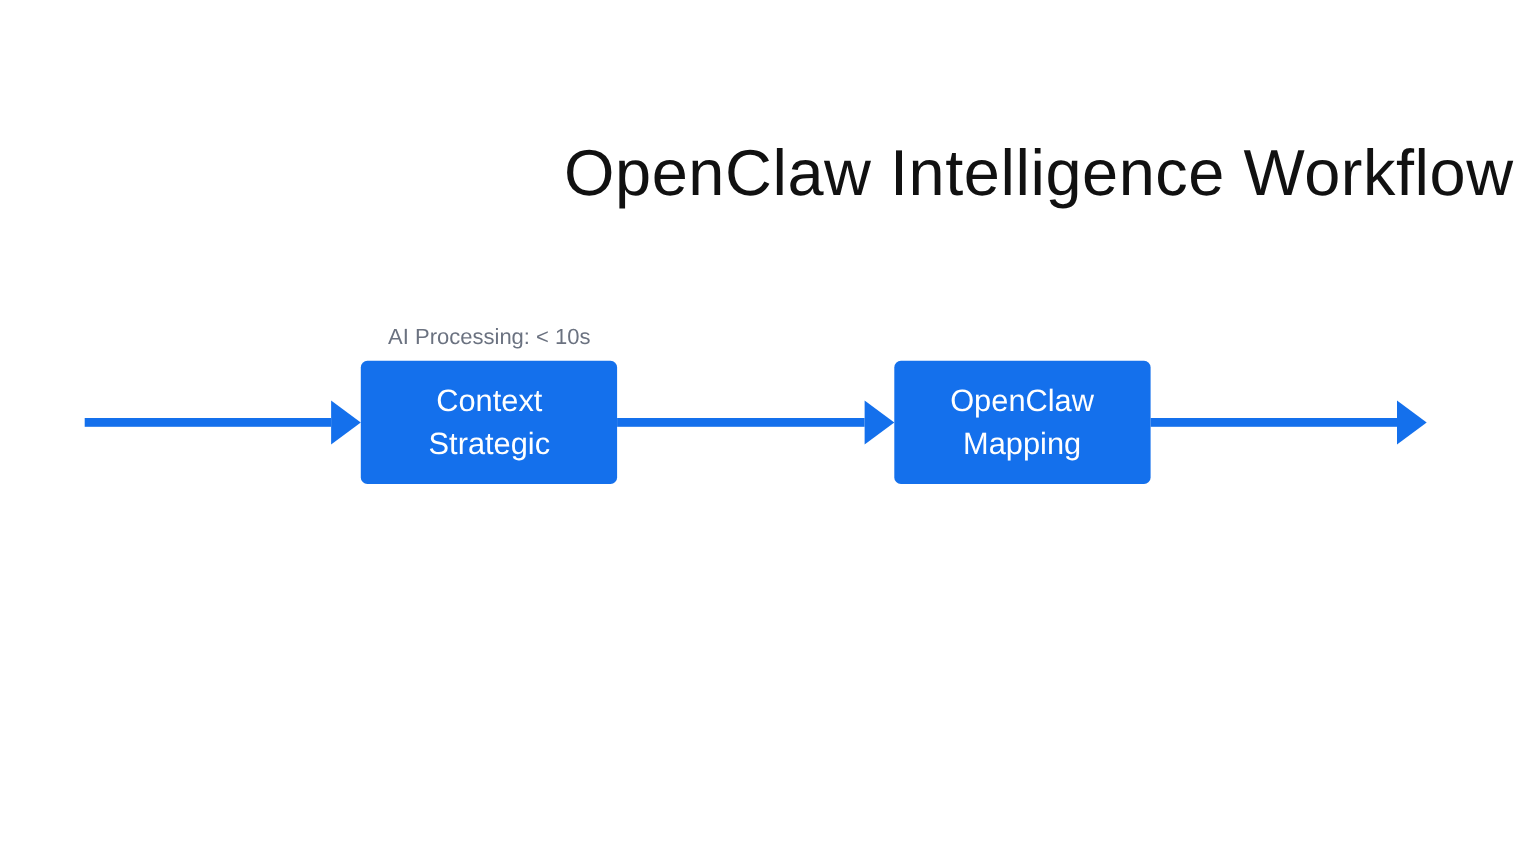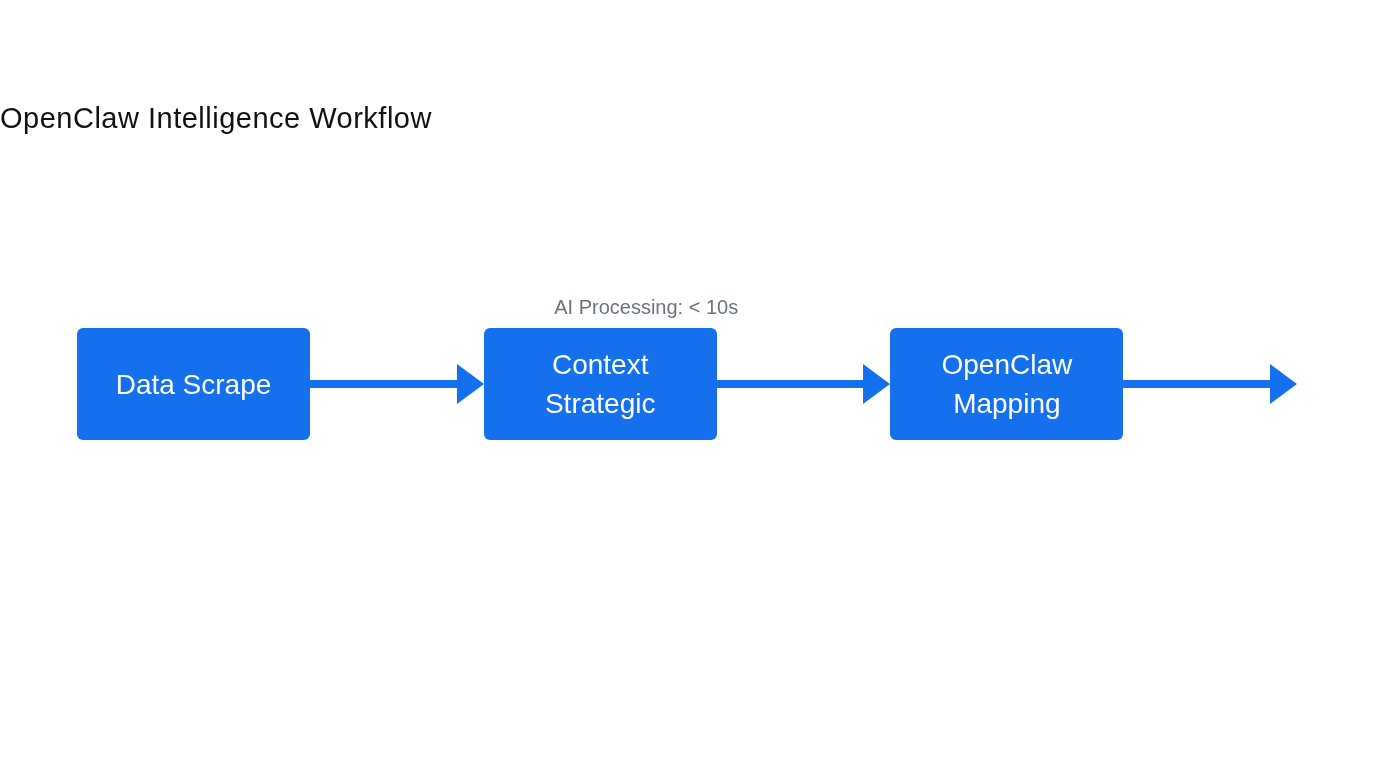--- a/index.html
+++ b/index.html
@@ -12,22 +12,22 @@
     background: var(--page-bg, #ffffff);
     font-family: "Liberation Sans", sans-serif;
     overflow: hidden;
     position: relative;
   }
   .diagram-title {
     position: absolute;
     top: 83px;
     left: 0;
     width: 100%;
-    text-align: left;
-    font-size: 29px;
+    text-align: right;
+    font-size: 59px;
     font-weight: 500;
     letter-spacing: 0.5px;
     color: var(--title-text, #111111);
   }
   .flow-row {
     position: absolute;
     left: 77px;
     top: 328px;
     width: 1220px;
     height: 112px;
@@ -58,21 +58,20 @@
   }
   .node-annotation {
     position: absolute;
     bottom: calc(100% + 9px);
     left: 50%;
     transform: translateX(-50%);
     white-space: nowrap;
     font-size: 20px;
     color: var(--annotation-text, #6b7280);
     font-weight: 400;
-    margin-left: 46px;
   }
   .arrow {
     flex: 1 1 auto;
     height: 40px;
     display: flex;
     align-items: center;
   }
   .arrow-shaft {
     flex: 1 1 auto;
     height: 8px;
@@ -86,24 +85,20 @@
     border-left: 27px solid var(--arrow, #1470ec);
   }
 </style>
 </head>
 <body>
 
 <h1 class="diagram-title">OpenClaw Intelligence Workflow</h1>
 
 <div class="flow-row">
 
-  <div class="node-wrap">
-    <div class="node-annotation"></div>
-    <div class="node">Data Scrape</div>
-  </div>
 
   <div class="arrow">
     <div class="arrow-shaft"></div>
     <div class="arrow-head"></div>
   </div>
 
   <div class="node-wrap">
     <div class="node-annotation">AI Processing: &lt; 10s</div>
     <div class="node">Context Strategic</div>
   </div>

